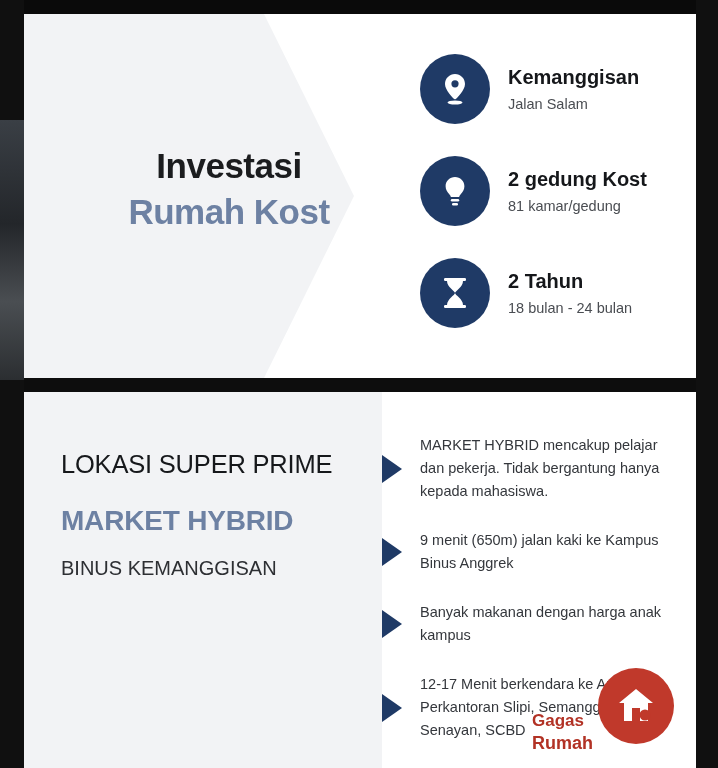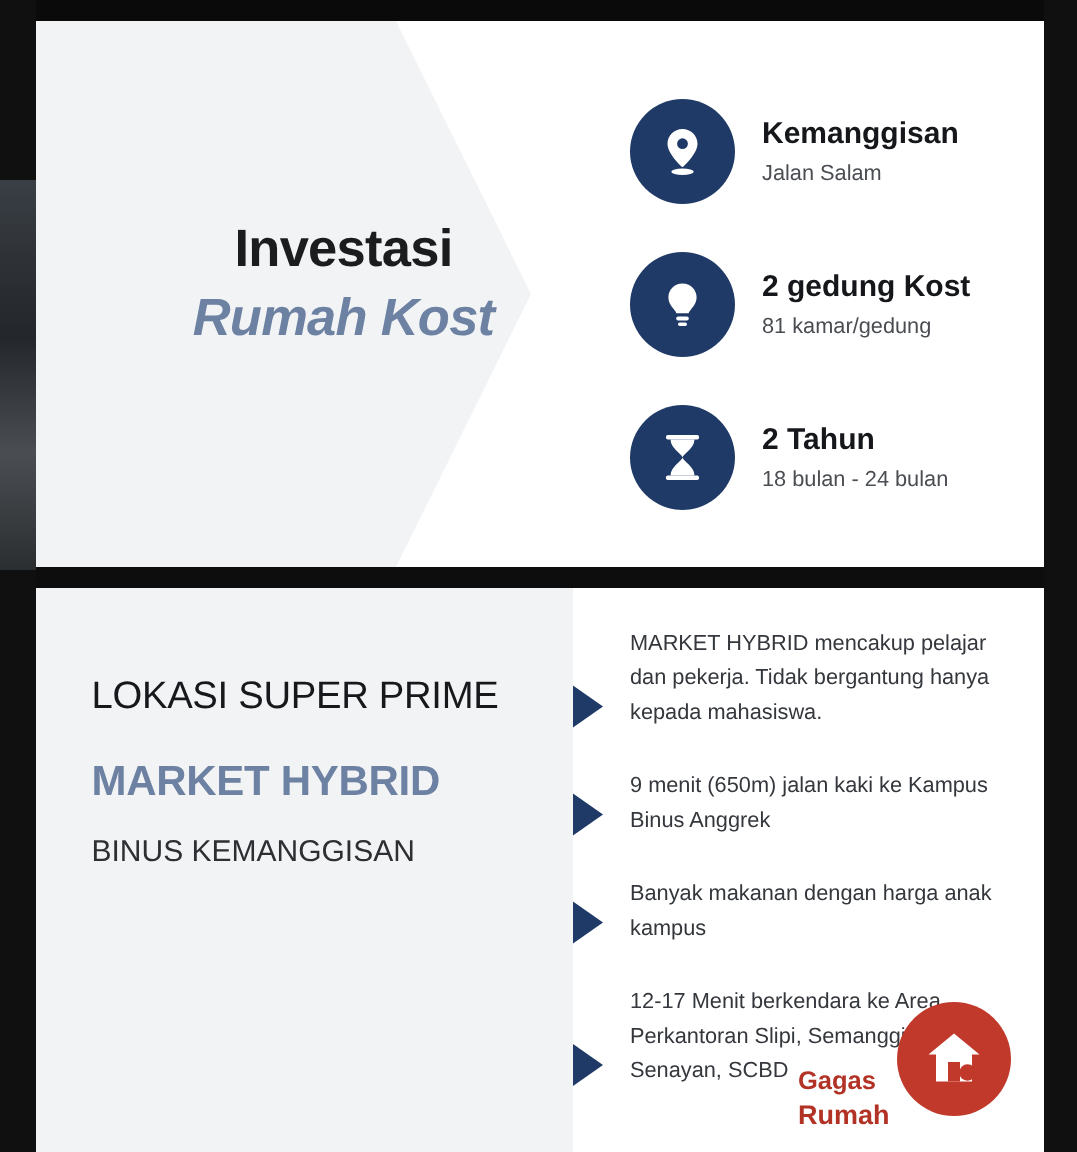--- a/index.html
+++ b/index.html
@@ -76,26 +76,25 @@
     color: #1b1c1e;
     letter-spacing: -0.5px;
     line-height: 44px;
   }
   .card1-title .l2 {
     font-size: 35px;
     font-weight: bold;
     color: #6d81a3;
     letter-spacing: -0.5px;
     line-height: 48px;
-    font-style: italic;
   }
   .facts {
     position: absolute;
     left: 396px;
-    top: 52px;
+    top: 40px;
     width: 280px;
   }
   .fact {
     display: flex;
     align-items: flex-start;
     margin-bottom: 28px;
     height: 74px;
   }
   .fact-icon {
     width: 70px;
@@ -169,22 +168,23 @@
     margin-top: 14px;
   }
   .bullets {
     position: absolute;
     left: 358px;
     top: 26px;
     width: 314px;
   }
   .bullet {
     display: flex;
-    align-items: flex-end;
+    align-items: center;
     margin-bottom: 26px;
+    margin-top: 16px;
   }
   .bullet-arrow {
     flex: 0 0 24px;
     width: 24px;
     height: 30px;
     margin-top: 2px;
   }
   .bullet-arrow span {
     display: block;
     width: 0; height: 0;

